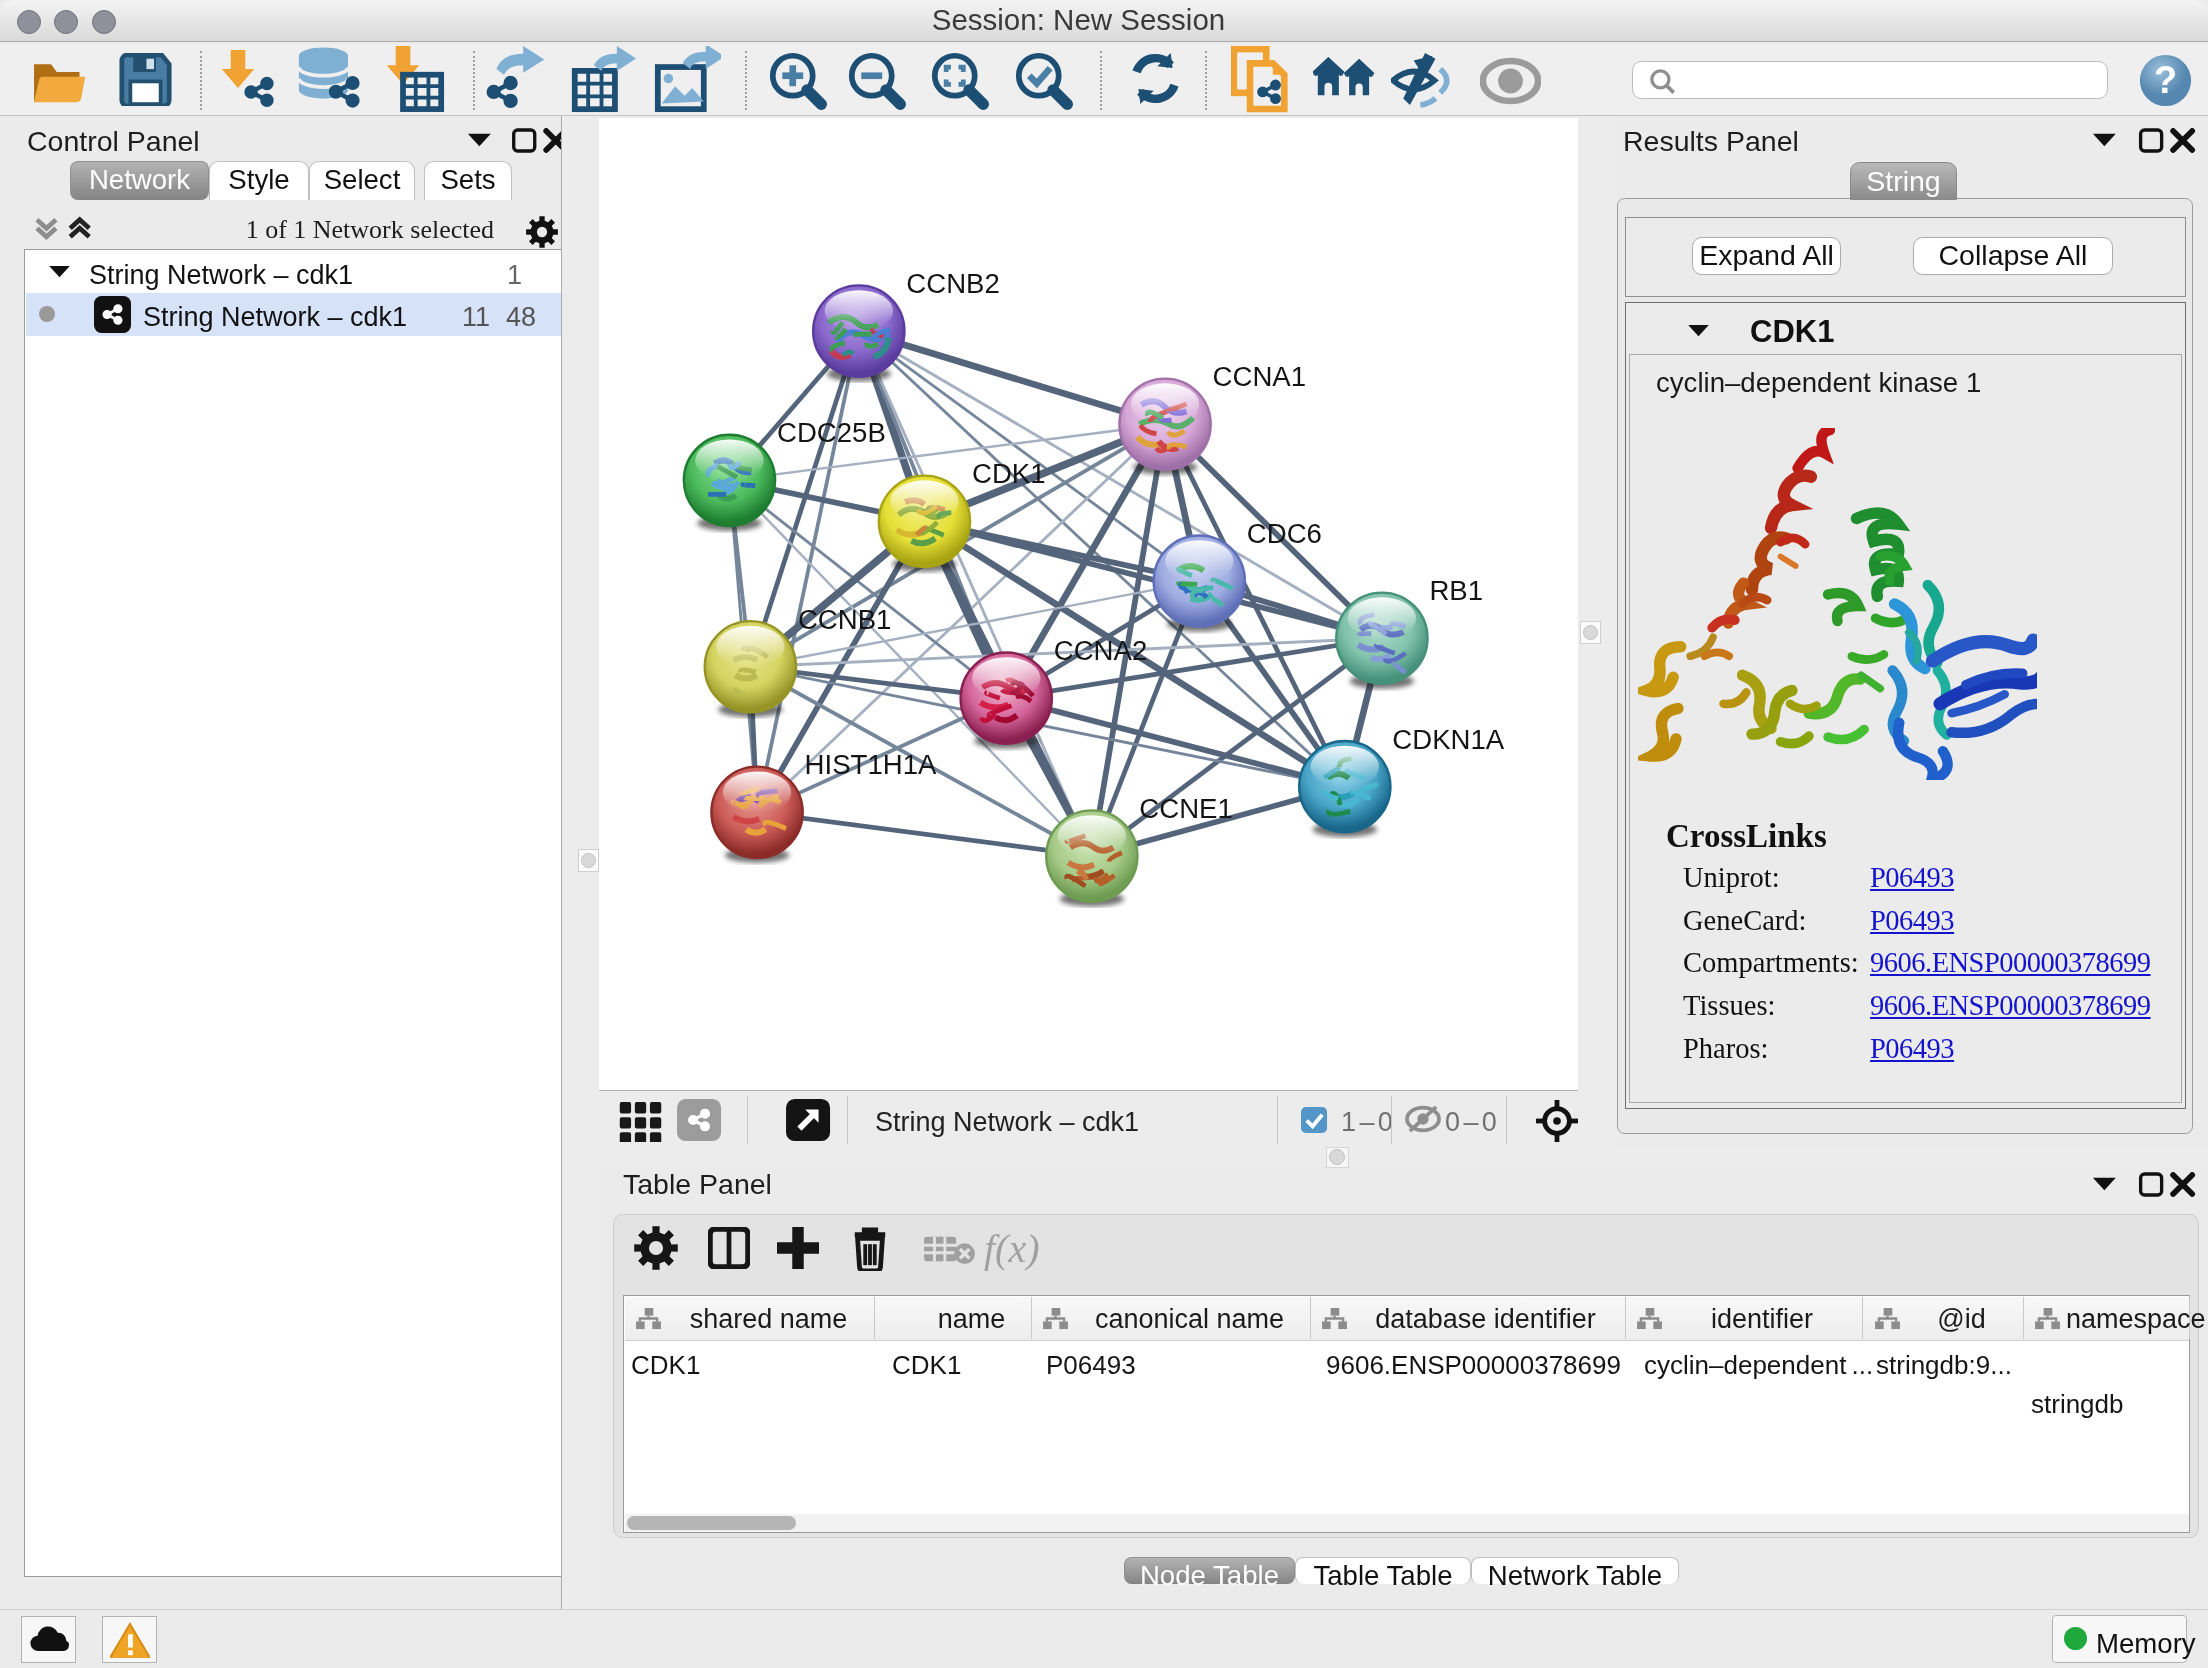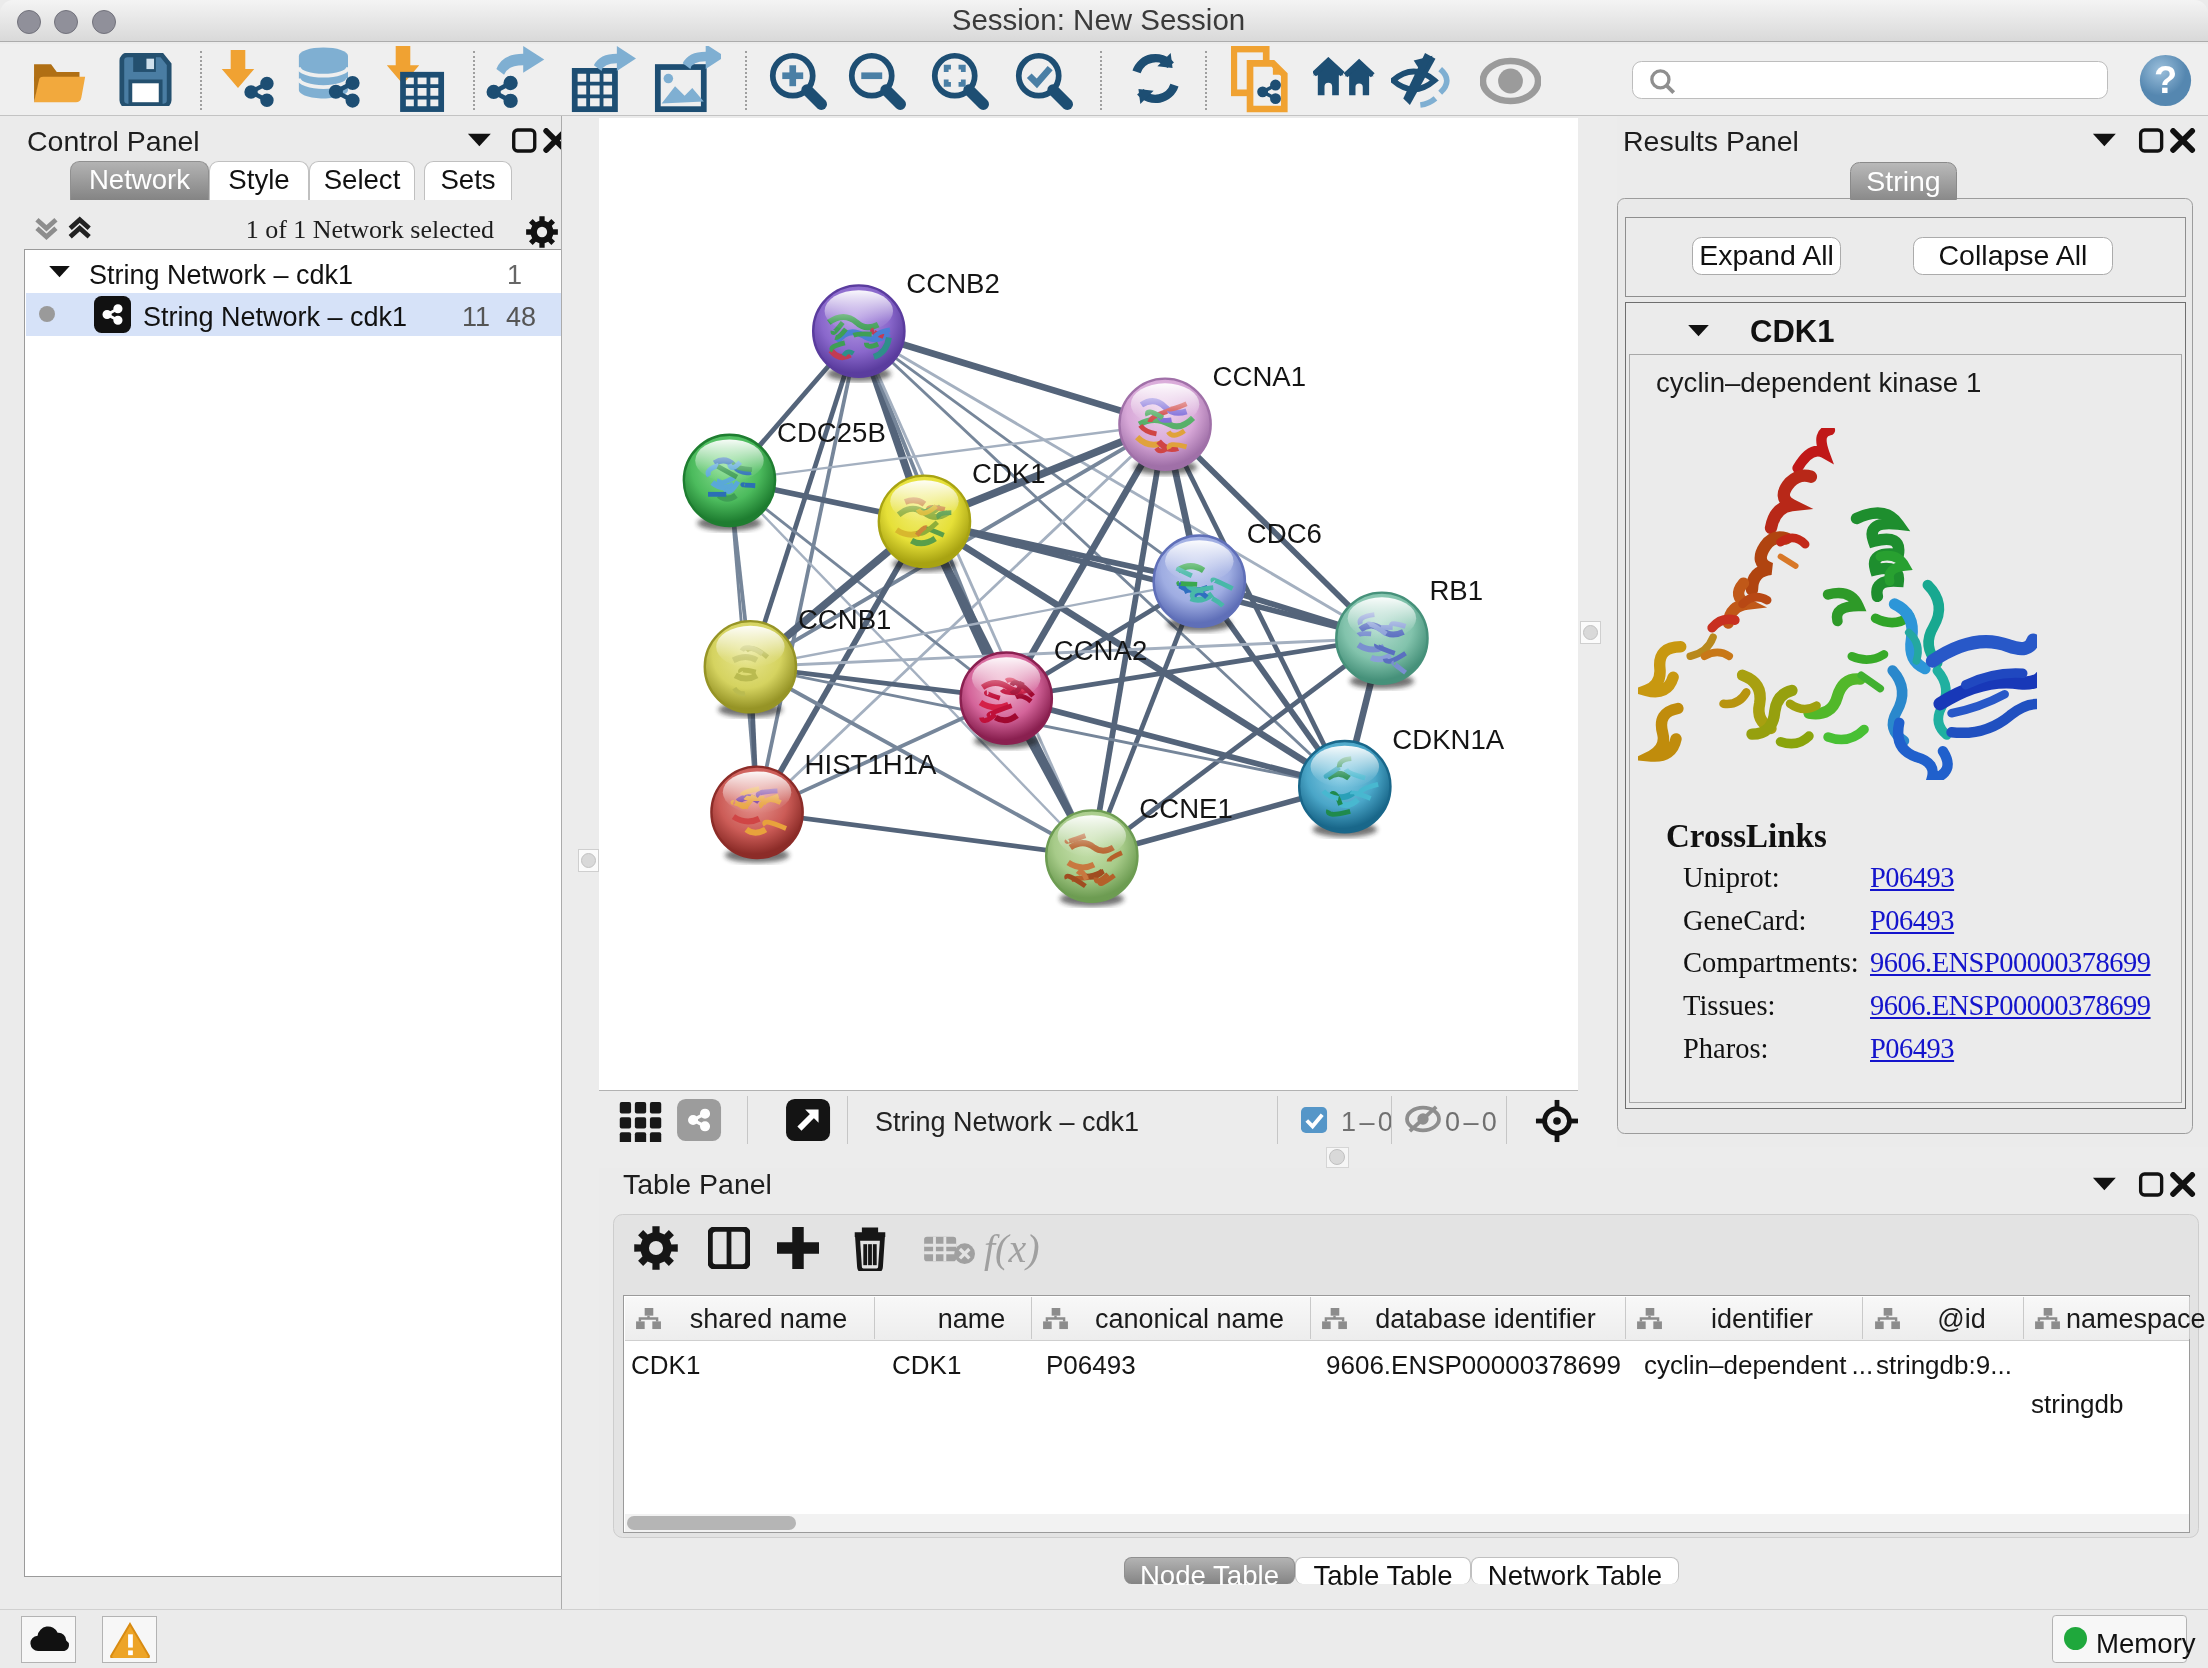--- a/index.html
+++ b/index.html
@@ -21,21 +21,21 @@
 .btn{position:absolute;background:#fff;border:1.9px solid #ababab;border-radius:9.5px;
  font-size:28.5px;color:#111;text-align:center;}
 .link{color:#1414cc;text-decoration:underline;}
 .serif{font-family:"Liberation Serif",serif;}
 </style></head>
 <body>
 <div class="abs titlebar"></div>
 <div class="abs tl" style="left:17px;"></div>
 <div class="abs tl" style="left:54px;"></div>
 <div class="abs tl" style="left:92px;"></div>
-<div class="abs title" style="left:0;top:0;width:2157px;margin-left:20px;">Session: New Session</div>
+<div class="abs title" style="left:0;top:0;width:2157px;">Session: New Session</div>
 <div class="abs toolbar"></div>
 <div class="abs vsep" style="left:200px;"></div>
 <div class="abs vsep" style="left:473px;"></div>
 <div class="abs vsep" style="left:745px;"></div>
 <div class="abs vsep" style="left:1100px;"></div>
 <div class="abs vsep" style="left:1205px;"></div>
 <svg class="abs" style="left:32px;top:53px;" width="59" height="53" viewBox="0 0 62 56">
     <path d="M2 12 h18 l6 8 h24 v10 h-48 z" fill="#b06f14"></path>
     <path d="M2 52 h44 a6 6 0 0 0 6-5 l4-22 h-44 a6 6 0 0 0 -6 5 z" fill="#f2a93d"></path>
     <path d="M2 52 l6-27 h-6 z" fill="#b06f14"></path>
@@ -198,21 +198,21 @@
 <div class="abs panelhead" style="left:27px;top:125px;">Control Panel</div>
 <svg class="abs" style="left:466px;top:128px;" width="105" height="25" viewBox="0 0 110 26">
     <path d="M2 6 l12 13 l12 -13 z" fill="#111"></path>
     <rect x="50" y="2" width="22" height="22" rx="4" fill="none" stroke="#111" stroke-width="3.5"></rect>
     <g stroke="#111" stroke-width="6" stroke-linecap="round">
       <line x1="84" y1="3" x2="104" y2="23"></line>
       <line x1="104" y1="3" x2="84" y2="23"></line>
     </g>
   </svg>
 <div class="abs" style="left:70px;top:161px;width:441px;height:39px;">
-    <div class="tab active" style="left:0;width:139px;line-height:36px;">Network</div>
+    <div class="tab active" style="left:0;width:139px;line-height:36px;border-radius:8px;">Network</div>
     <div class="tab" style="left:139px;width:100px;line-height:36px;">Style</div>
     <div class="tab" style="left:239px;width:106px;line-height:36px;">Select</div>
     <div class="tab" style="left:354px;width:88px;line-height:36px;">Sets</div>
   </div>
 <svg class="abs" style="left:34px;top:215px;" width="61" height="28.5" viewBox="0 0 64 30">
     <g fill="none" stroke="#8d8d8d" stroke-width="5">
       <path d="M3 5 l10 9 l10 -9"></path>
       <path d="M3 14 l10 9 l10 -9"></path>
     </g>
     <g fill="none" stroke="#222" stroke-width="5">

